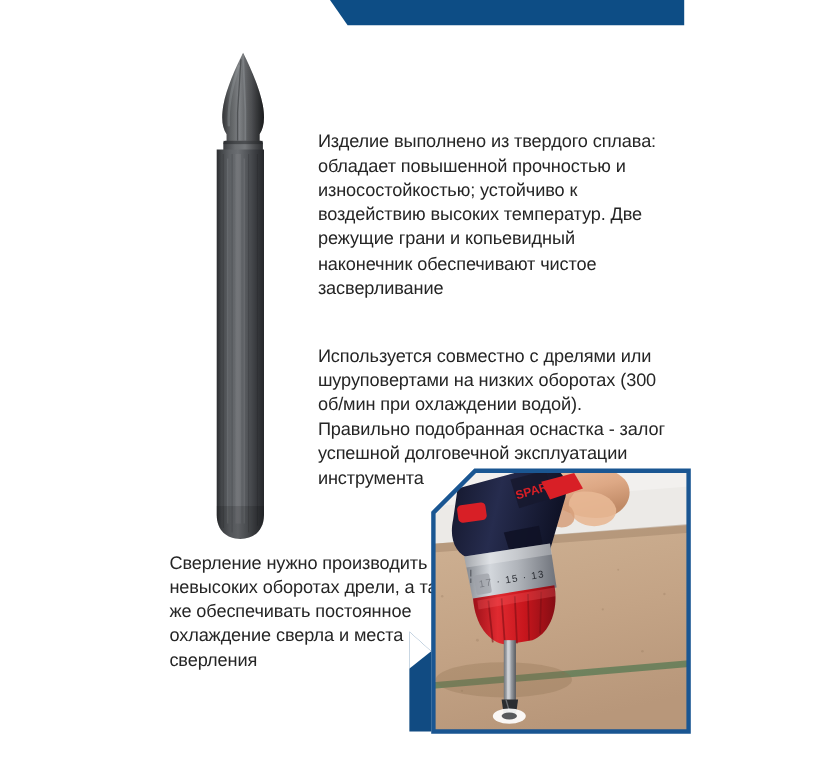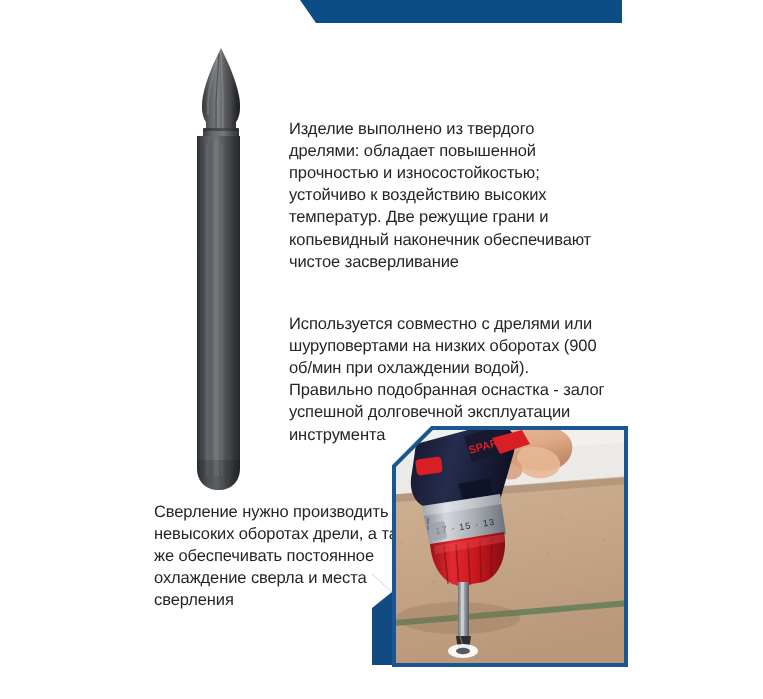--- a/index.html
+++ b/index.html
@@ -167,23 +167,23 @@
 
       <path d="M19 420
                L 62 420
                L 62 428
                C 62 442, 53 450, 40.5 450
                C 28 450, 19 442, 19 428 Z" fill="#000000" opacity="0.13"></path>
     </g>
   </svg>
 </div>
 
-<p class="text-block" id="para-hardness">Изделие выполнено из твердого дрелями: обладает повышенной прочностью и износостойкостью; устойчиво к воздействию высоких температур. Две режущие грани и копьевидный наконечник обеспечивают чистое засверливание</p>
-
-<p class="text-block" id="para-usage">Используется совместно с дрелями или шуруповертами на низких оборотах (900 об/мин при охлаждении водой). Правильно подобранная оснастка - залог успешной долговечной эксплуатации инструмента</p>
+<p class="text-block" id="para-hardness">Изделие выполнено из твердого сплава: обладает повышенной прочностью и износостойкостью; устойчиво к воздействию высоких температур. Две режущие грани и копьевидный наконечник обеспечивают чистое засверливание</p>
+
+<p class="text-block" id="para-usage">Используется совместно с дрелями или шуруповертами на низких оборотах (300 об/мин при охлаждении водой). Правильно подобранная оснастка - залог успешной долговечной эксплуатации инструмента</p>
 
 <p class="text-block" id="para-cooling">Сверление нужно производить на невысоких оборотах дрели, а так же обеспечивать постоянное охлаждение сверла и места сверления</p>
 
 <div id="photo-panel">
   <svg width="258" height="250" viewBox="0 0 258 250" xmlns="http://www.w3.org/2000/svg">
     <defs>
       <clipPath id="photoClip">
         <polygon points="60,6 254,6 254,243 22,243 22,44"></polygon>
       </clipPath>
       <linearGradient id="tileGrad" x1="0" y1="0" x2="0.3" y2="1">

